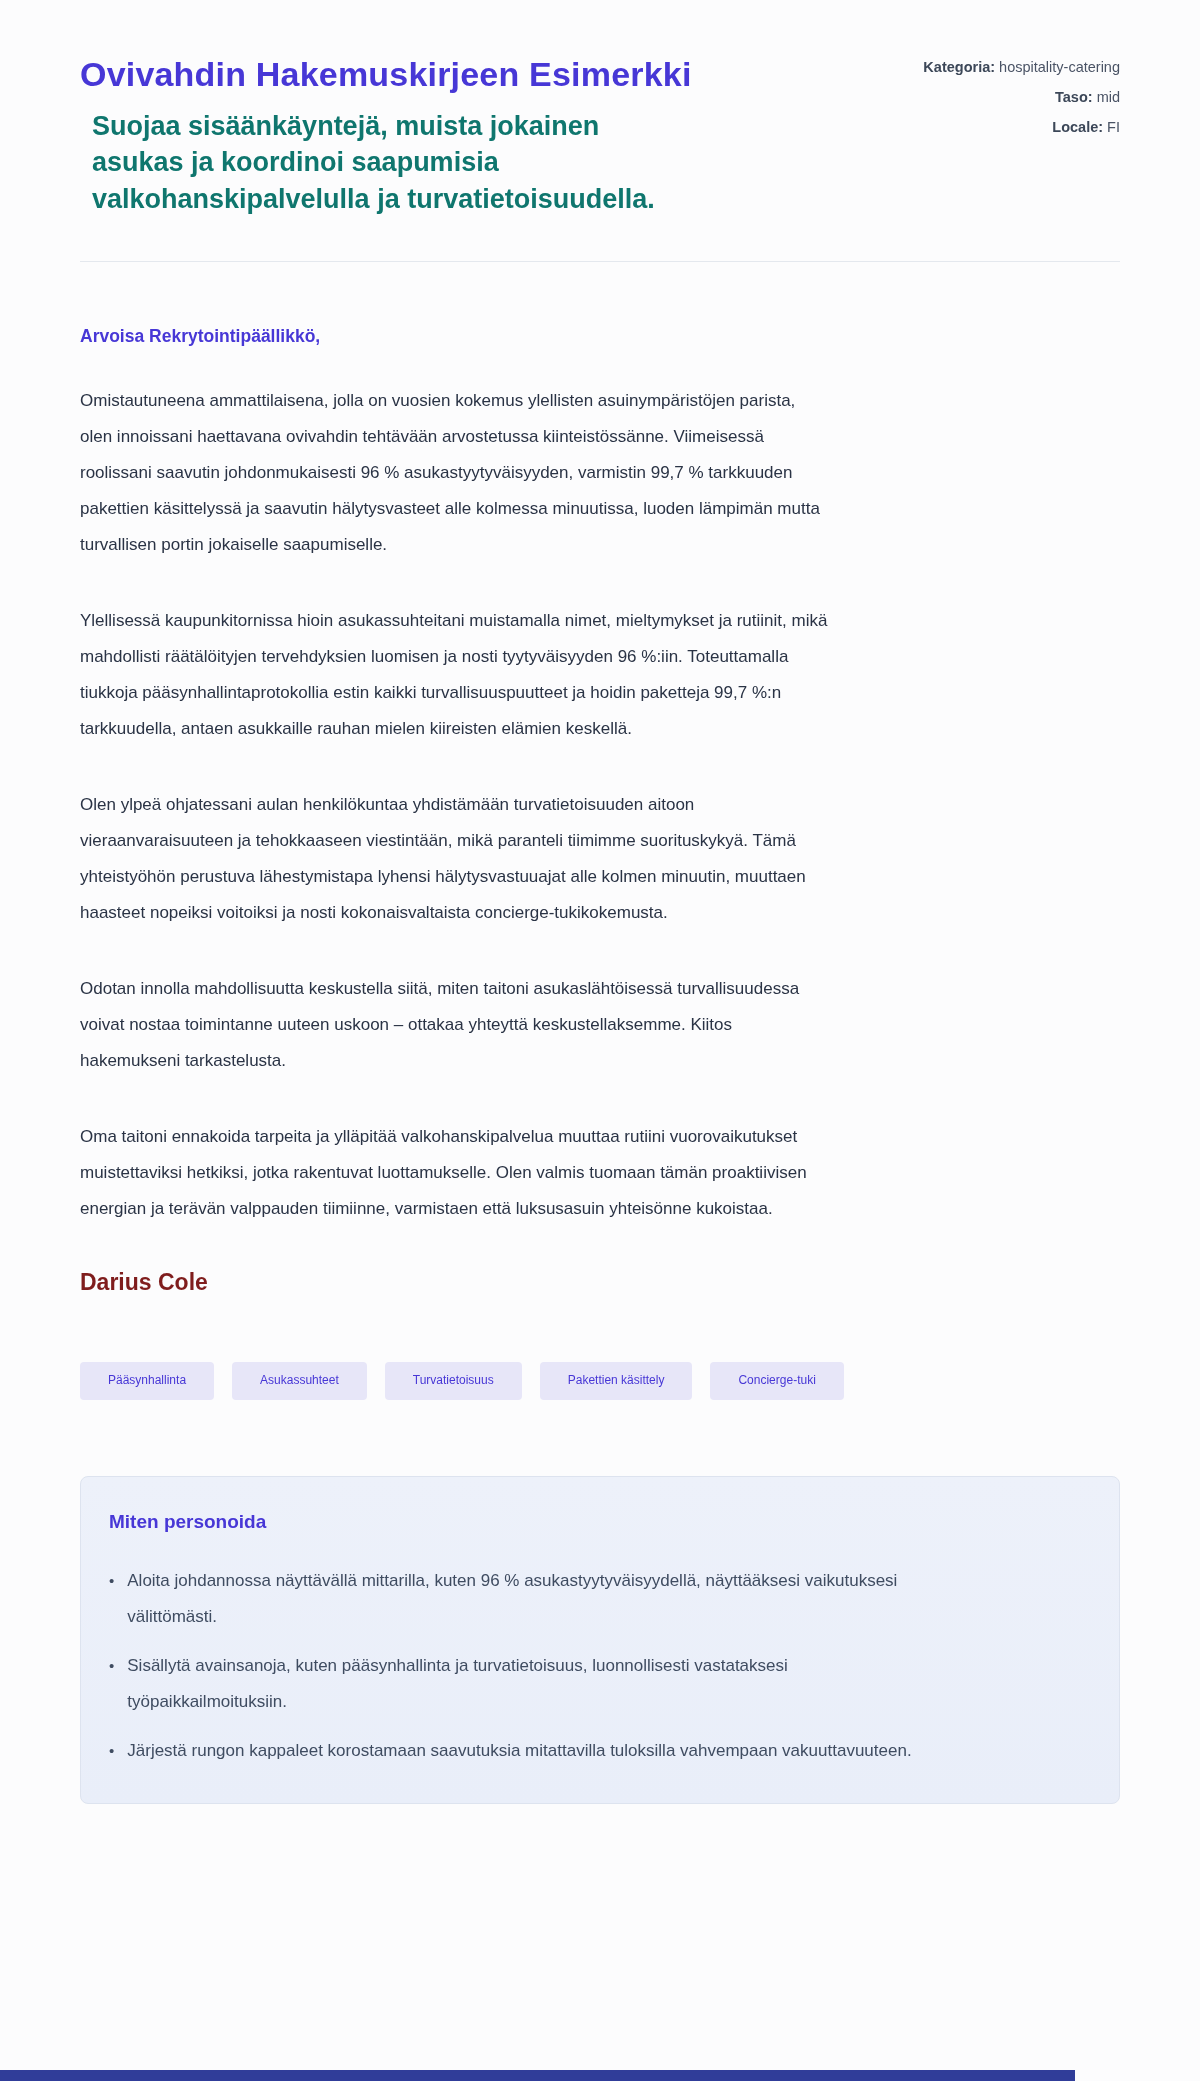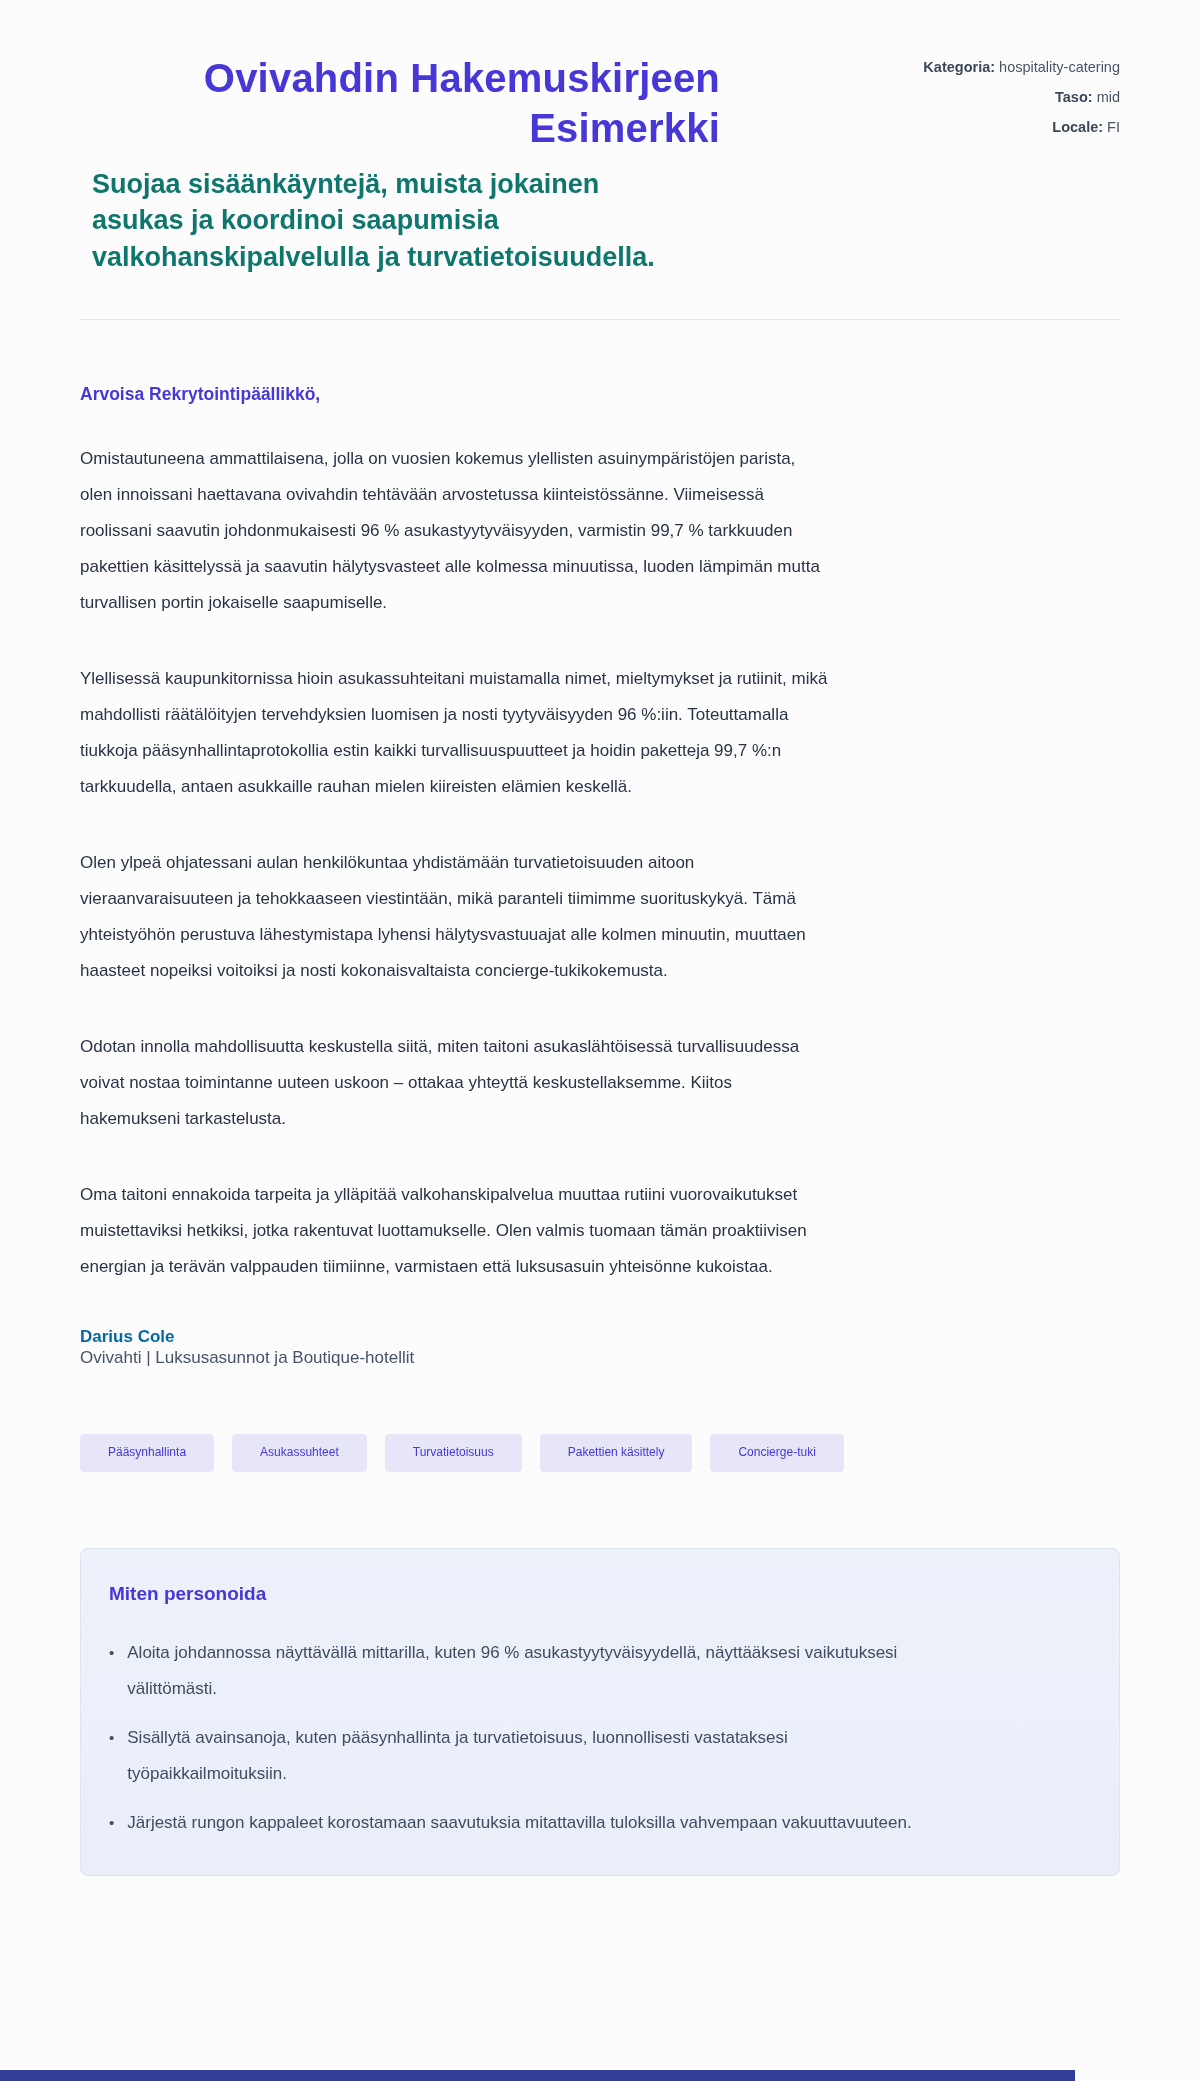--- a/index.html
+++ b/index.html
@@ -14,27 +14,26 @@
   }
   .page {
     width: 1040px;
     margin: 0 auto;
     padding-top: 53px;
   }
   
   .header { display: flex; justify-content: space-between; gap: 40px; }
   .header-left { max-width: 640px; }
   h1.title {
-    margin: 0 0 10px 0;
-    font-size: 40px;
+    margin: 0 8px 10px 0;
+    font-size: 34px;
     line-height: 1.26;
     font-weight: 700;
     color: var(--accent, #4737d6);
     letter-spacing: 0.2px;
-    text-align: right;
   }
   .subtitle {
     margin: 12px;
     font-size: 27px;
     line-height: 1.35;
     font-weight: 700;
     color: #0f766e;
     max-width: 600px;
   }
   .meta {
@@ -63,24 +62,24 @@
   }
   .body-par {
     margin: 0 0 40px 0;
     max-width: 752px;
     font-size: 17px;
     line-height: 36px;
     color: #2a3345;
   }
   .signature { margin-top: 42px; }
   .sig-name {
-    margin: 0 0 1px 0;
-    font-size: 17px;
-    font-weight: 700;
-    color: #0369a1;
+    margin: 0 0 32px 0;
+    font-size: 23px;
+    font-weight: 700;
+    color: #7f1d1d;
   }
   .sig-role {
     margin: 0;
     font-size: 17px;
     color: #46536a;
   }
   
   .tags { margin-top: 66px; display: flex; gap: 18px; }
   .tag {
     display: inline-block;
@@ -164,21 +163,20 @@
 
   <section class="letter">
     <p class="greeting">Arvoisa Rekrytointipäällikkö,</p>
     <p class="body-par">Omistautuneena ammattilaisena, jolla on vuosien kokemus ylellisten asuinympäristöjen parista, olen innoissani haettavana ovivahdin tehtävään arvostetussa kiinteistössänne. Viimeisessä roolissani saavutin johdonmukaisesti 96 % asukastyytyväisyyden, varmistin 99,7 % tarkkuuden pakettien käsittelyssä ja saavutin hälytysvasteet alle kolmessa minuutissa, luoden lämpimän mutta turvallisen portin jokaiselle saapumiselle.</p>
     <p class="body-par">Ylellisessä kaupunkitornissa hioin asukassuhteitani muistamalla nimet, mieltymykset ja rutiinit, mikä mahdollisti räätälöityjen tervehdyksien luomisen ja nosti tyytyväisyyden 96 %:iin. Toteuttamalla tiukkoja pääsynhallintaprotokollia estin kaikki turvallisuuspuutteet ja hoidin paketteja 99,7 %:n tarkkuudella, antaen asukkaille rauhan mielen kiireisten elämien keskellä.</p>
     <p class="body-par">Olen ylpeä ohjatessani aulan henkilökuntaa yhdistämään turvatietoisuuden aitoon vieraanvaraisuuteen ja tehokkaaseen viestintään, mikä paranteli tiimimme suorituskykyä. Tämä yhteistyöhön perustuva lähestymistapa lyhensi hälytysvastuuajat alle kolmen minuutin, muuttaen haasteet nopeiksi voitoiksi ja nosti kokonaisvaltaista concierge-tukikokemusta.</p>
     <p class="body-par">Odotan innolla mahdollisuutta keskustella siitä, miten taitoni asukaslähtöisessä turvallisuudessa voivat nostaa toimintanne uuteen uskoon – ottakaa yhteyttä keskustellaksemme. Kiitos hakemukseni tarkastelusta.</p>
     <p class="body-par">Oma taitoni ennakoida tarpeita ja ylläpitää valkohanskipalvelua muuttaa rutiini vuorovaikutukset muistettaviksi hetkiksi, jotka rakentuvat luottamukselle. Olen valmis tuomaan tämän proaktiivisen energian ja terävän valppauden tiimiinne, varmistaen että luksusasuin yhteisönne kukoistaa.</p>
     <div class="signature">
       <p class="sig-name">Darius Cole</p>
-      <p class="sig-role">Ovivahti | Luksusasunnot ja Boutique-hotellit</p>
     </div>
   </section>
 
   <div class="tags">
     <span class="tag">Pääsynhallinta</span>
     <span class="tag">Asukassuhteet</span>
     <span class="tag">Turvatietoisuus</span>
     <span class="tag">Pakettien käsittely</span>
     <span class="tag">Concierge-tuki</span>
   </div>

